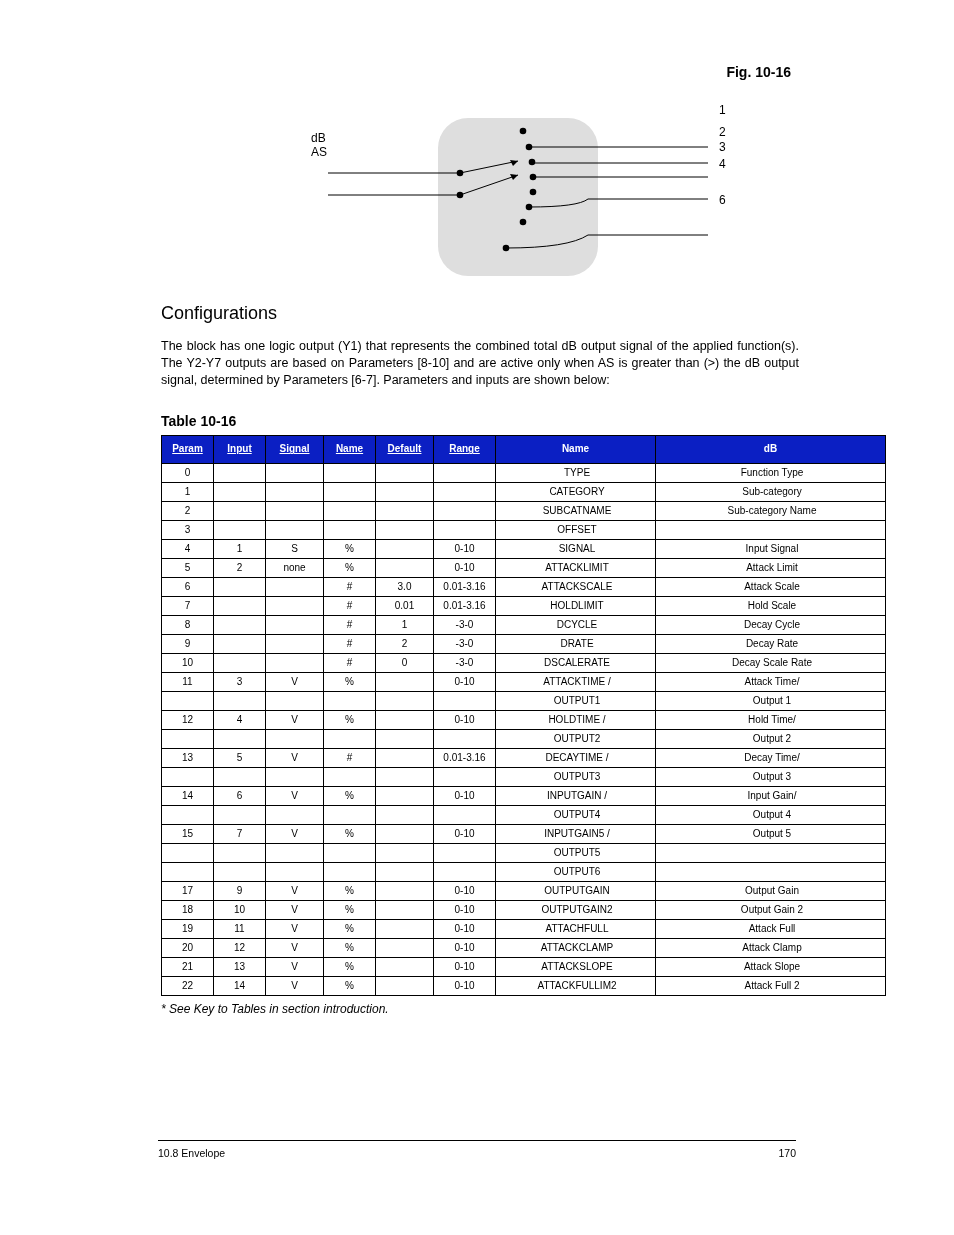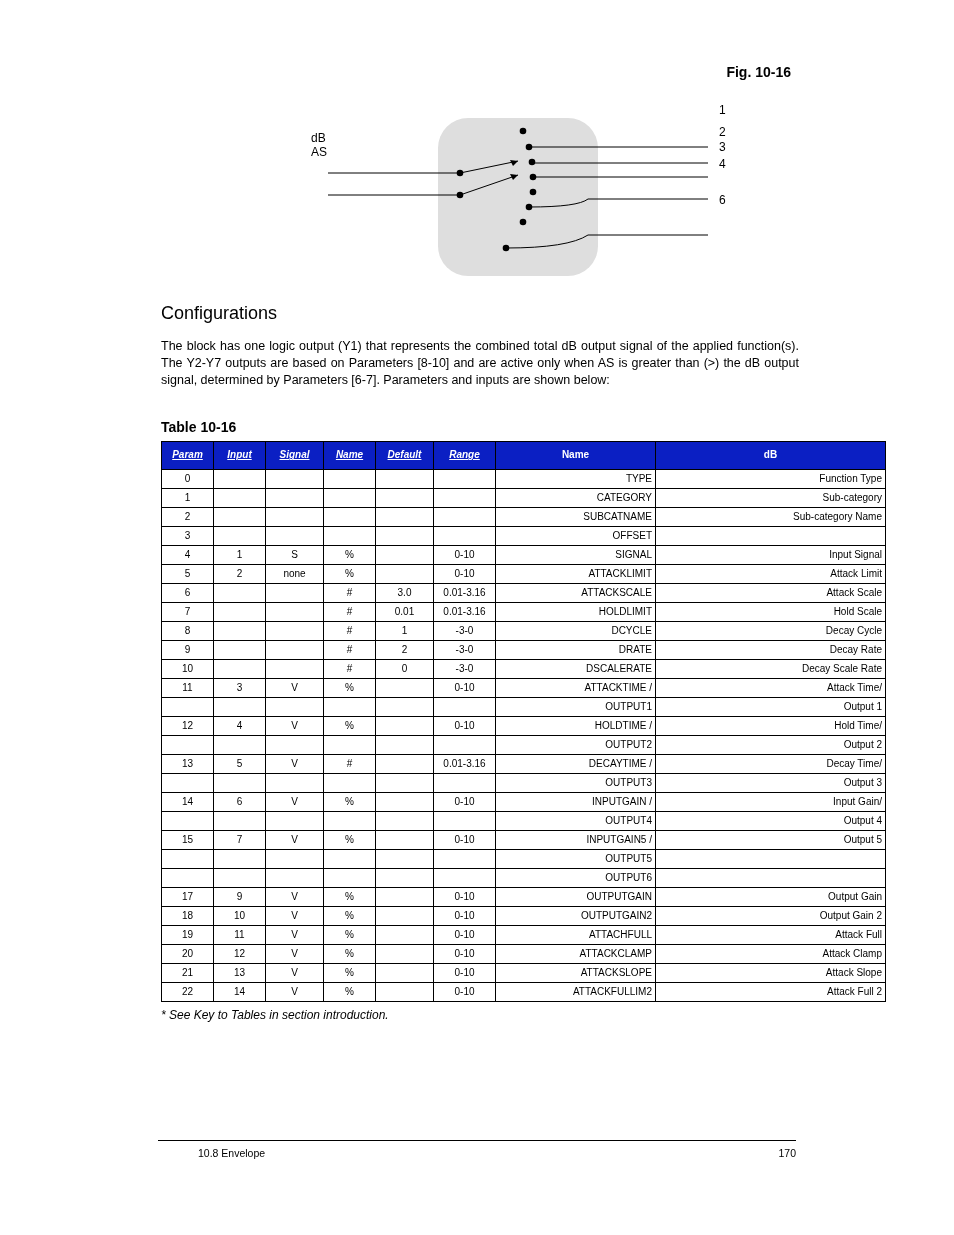--- a/index.html
+++ b/index.html
@@ -1,33 +1,33 @@
 <!DOCTYPE html>
 <html><head>
 <meta charset="utf-8">
 <style>
   html, body { margin:0; padding:0; background:#fff; font-family:Arial,Helvetica,sans-serif; color:#000; }
   .page { width:868px; height:1235px; position:relative; margin:0 auto; overflow:hidden; }
   .footer { position:absolute; left:115px; right:115px; top:1140px; border-top:1px solid #000; padding-top:6px; font-size:10.5px; }
   .footer .right { float:right; }
-  .footer .left { float:left;margin-left:40px; }
+  .footer .left { float:left; }
   .footer .mid { position:absolute; left:0; right:0; top:22px; text-align:center; font-size:10.5px; }
   .content { position:absolute; left:118px; right:112px; top:85px; }
   .fig-label { position:absolute; right:120px; top:64px; font-weight:bold; font-size:14px; }
   .diagram-wrap { position:relative; width:100%; height:200px; }
   .diag-svg { position:absolute; left:167px; top:28px; width:380px; height:170px; }
   .diag-lbl { position:absolute; font-size:12px; white-space:nowrap; }
   .section-h { font-weight:normal; font-size:18px; margin:18px 0 0 0; }
   .section-p { font-size:12.5px; line-height:1.35; margin:14px 0 10px 0; max-width:722px; text-align:justify; }
-  .tbl-title { font-weight:bold; font-size:14px; margin:30px 0 6px 0; }
+  .tbl-title { font-weight:bold; font-size:14px; margin:24px 0 6px 0; }
   table.spec { border-collapse:collapse; width:724px; table-layout:fixed; }
   table.spec th { background:#0b1fc3; color:#fff; font-size:10px; text-align:center; border:1px solid #000; padding:2px 2px; line-height:1.15; height:28px; box-sizing:border-box; }
-  table.spec th a { color:#fff; text-decoration:underline;font-style:italic; }
+  table.spec th a { color:#fff; text-decoration:underline; }
   table.spec td { border:1px solid #000; font-size:10px; text-align:center; height:19px; padding:0 3px; box-sizing:border-box; }
-  table.spec td.l { text-align:right; padding-left:6px; }
+  table.spec td.l { text-align:center; padding-left:6px; }
   .note { font-style:italic; font-size:12px; margin-top:6px; }
 </style>
 </head>
 <body>
 <div class="page">
 
 <div class="fig-label">Fig. 10-16</div>
 
 <div class="content">
 

